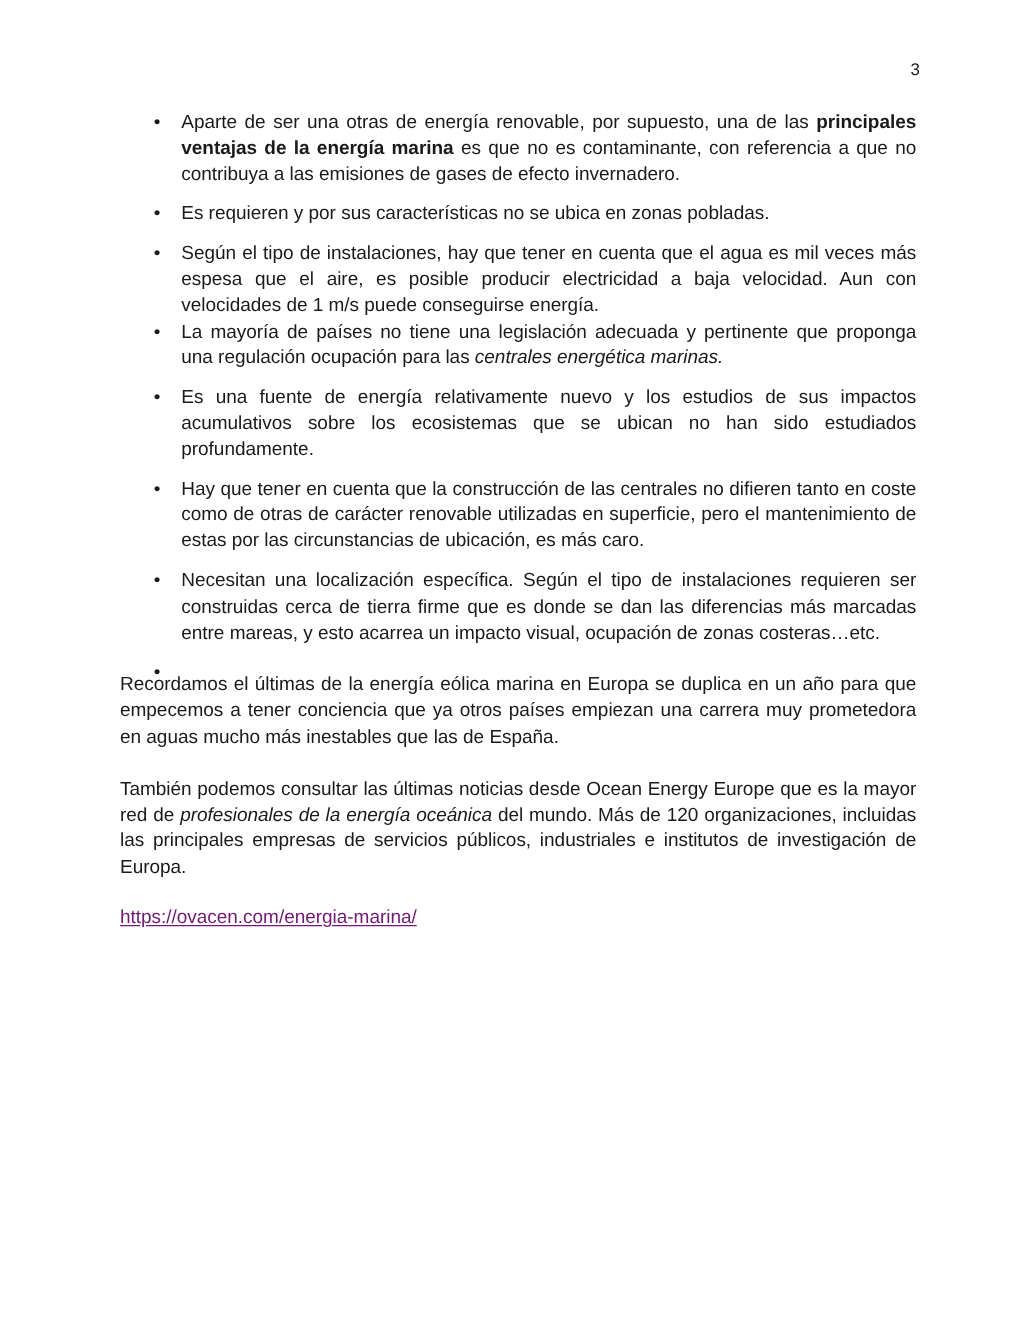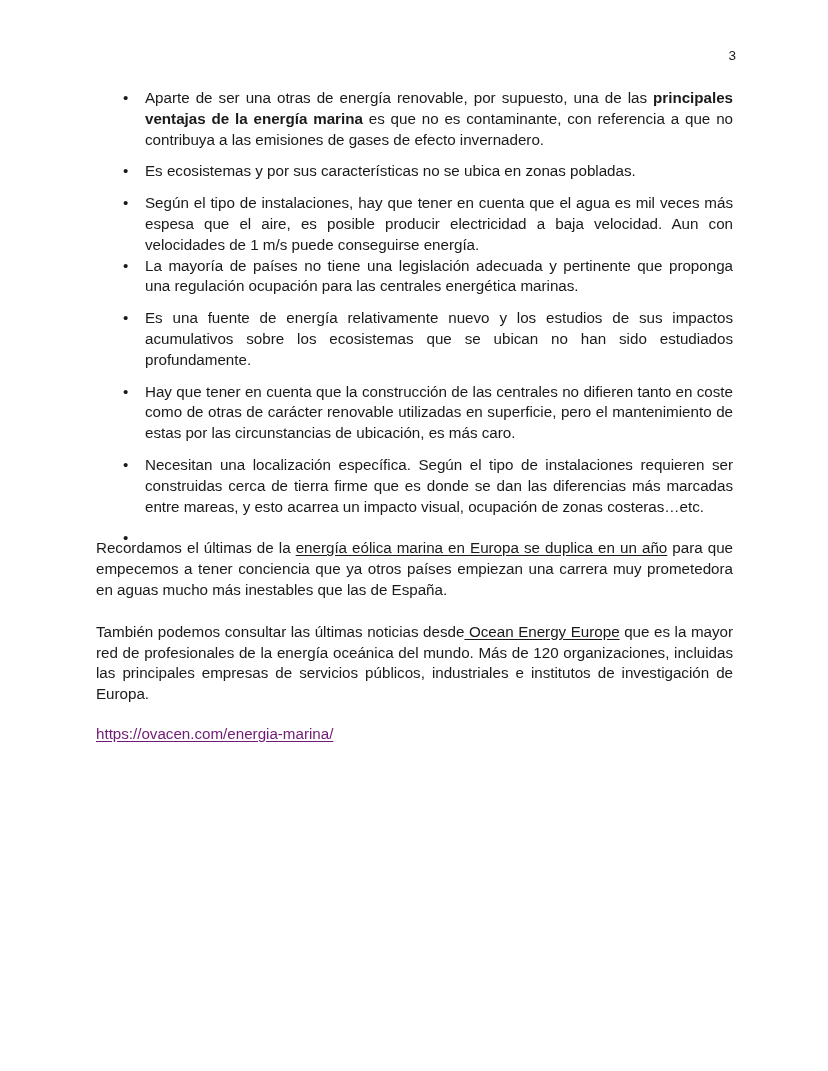--- a/index.html
+++ b/index.html
@@ -84,41 +84,41 @@
 
   .para-plain {
     text-align: left;
   }
 
   .gap-question { margin-top: 9px; margin-bottom: 11px; }
   .gap-block    { margin-top: 21px; }
   .gap-url      { margin-top: 19px; }
 
   .b { font-weight: bold; }
-  .i { }
-  .u { text-decoration: underline; text-underline-offset: 1.5px; }
+  .i { font-style: italic; }
+  .u { text-underline-offset: 1.5px; }
 
   .link-url {
     text-decoration: underline;
     text-underline-offset: 1.5px;
     color: #701a75;
   }
 </style>
 </head>
 <body>
 
 <div class="page">
 
   <div class="page-number">3</div>
 
   <div class="content">
 
     <ul class="bullet-list" id="advantages-list">
         <li class="bullet-item"><span class="marker">•</span><span><span>Aparte de ser una otras de energía renovable, por supuesto, una de las </span><span class="b">principales ventajas de la energía marina</span><span> es que no es contaminante, con referencia a que no contribuya a las emisiones de gases de efecto invernadero.</span></span></li>
-        <li class="bullet-item"><span class="marker">•</span><span><span>Es ecosistemas y por sus características no se ubica en zonas pobladas.</span></span></li>
+        <li class="bullet-item"><span class="marker">•</span><span><span>Es requieren y por sus características no se ubica en zonas pobladas.</span></span></li>
         <li class="bullet-item"><span class="marker">•</span><span><span>Según el tipo de instalaciones, hay que tener en cuenta que el agua es mil veces más espesa que el aire, es posible producir electricidad a baja velocidad. Aun con velocidades de 1 m/s puede conseguirse energía.</span></span></li>
       </ul>
 
 
     <ul class="bullet-list" id="disadvantages-list">
         <li class="bullet-item"><span class="marker">•</span><span><span>La mayoría de países no tiene una legislación adecuada y pertinente que proponga una regulación ocupación para las </span><span class="i">centrales energética marinas.</span></span></li>
         <li class="bullet-item"><span class="marker">•</span><span><span>Es una fuente de energía relativamente nuevo y los estudios de sus impactos acumulativos sobre los ecosistemas que se ubican no han sido estudiados profundamente.</span></span></li>
         <li class="bullet-item"><span class="marker">•</span><span><span>Hay que tener en cuenta que la construcción de las centrales no difieren tanto en coste como de otras de carácter renovable utilizadas en superficie, pero el mantenimiento de estas por las circunstancias de ubicación, es más caro.</span></span></li>
         <li class="bullet-item"><span class="marker">•</span><span><span>Necesitan una localización específica. Según el tipo de instalaciones requieren ser construidas cerca de tierra firme que es donde se dan las diferencias más marcadas entre mareas, y esto acarrea un impacto visual, ocupación de zonas costeras…etc.</span></span></li>
         <li class="bullet-item"><span class="marker">•</span></li>

